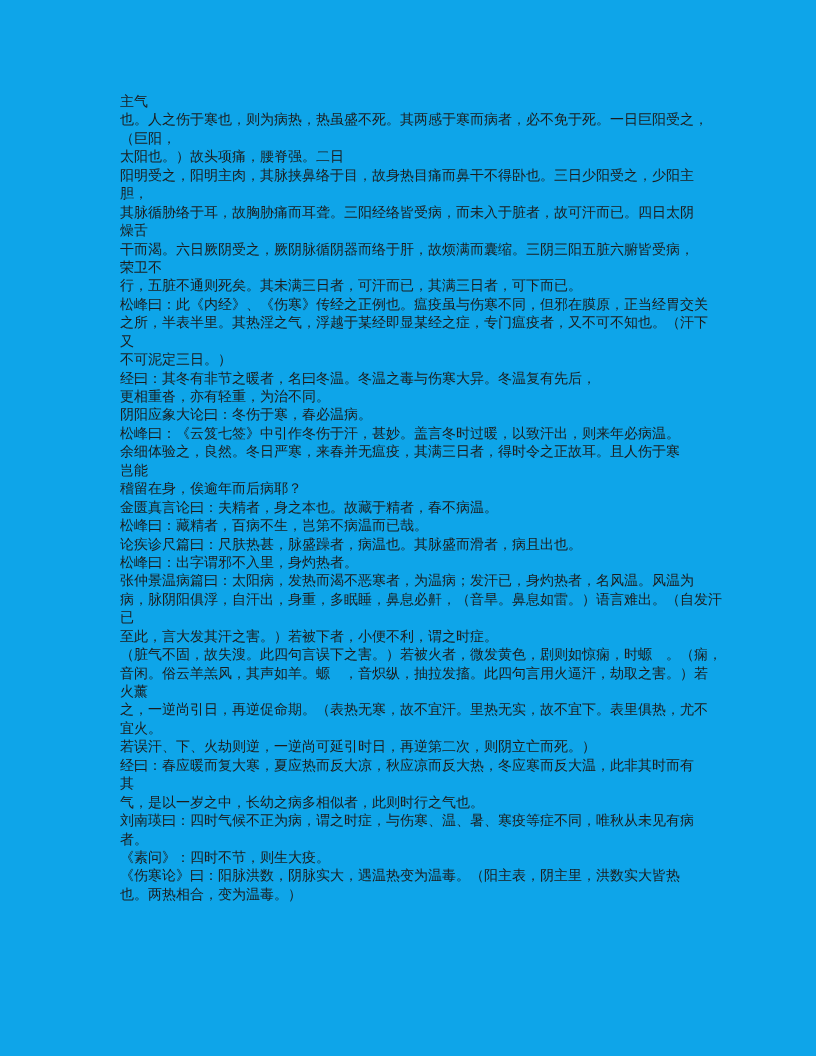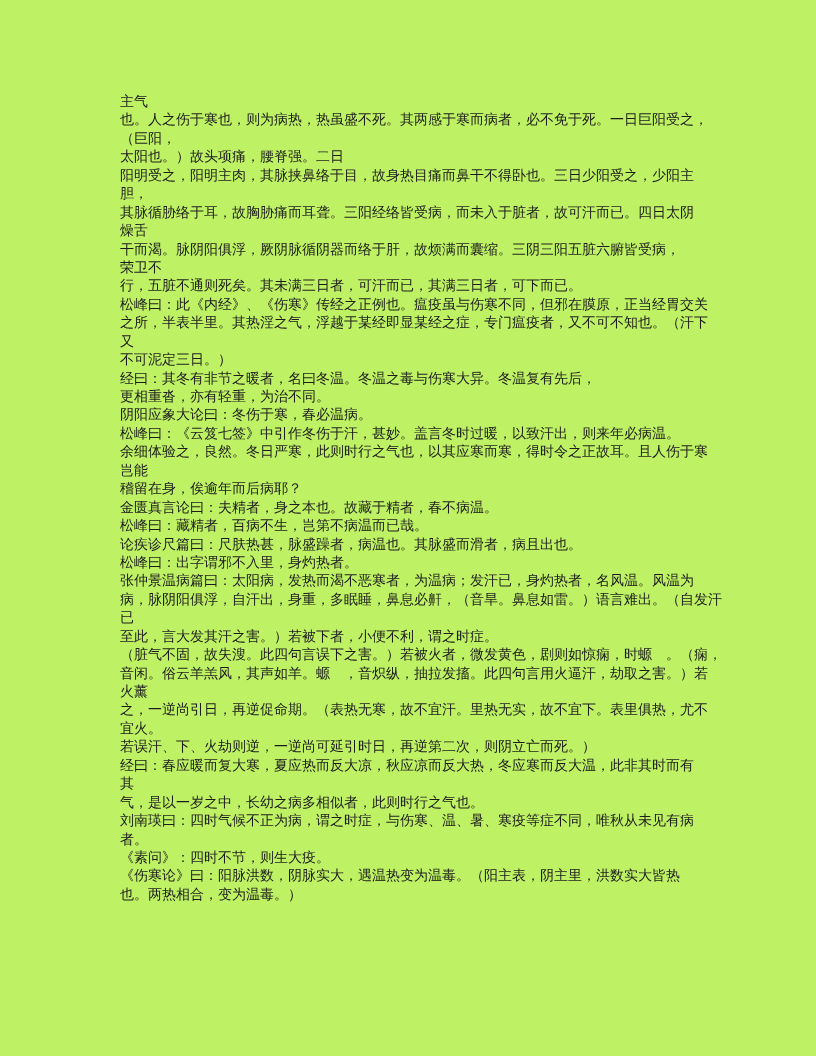--- a/index.html
+++ b/index.html
@@ -25,42 +25,42 @@
     color: #1c1c1c;
   }
   .line {
     white-space: pre;
     height: 18.45px;
   }
 </style>
 </head>
 <body>
 
-<div class="page" style="background: #bef264;">
+<div class="page" style="background: #0ea5e9;">
   <div class="text-block" style="color: rgb(28, 28, 28);">
       <div class="line">主气</div>
       <div class="line">也。人之伤于寒也，则为病热，热虽盛不死。其两感于寒而病者，必不免于死。一日巨阳受之，</div>
       <div class="line">（巨阳，</div>
       <div class="line">太阳也。）故头项痛，腰脊强。二日</div>
       <div class="line">阳明受之，阳明主肉，其脉挟鼻络于目，故身热目痛而鼻干不得卧也。三日少阳受之，少阳主</div>
       <div class="line">胆，</div>
       <div class="line">其脉循胁络于耳，故胸胁痛而耳聋。三阳经络皆受病，而未入于脏者，故可汗而已。四日太阴</div>
       <div class="line">燥舌</div>
-      <div class="line">干而渴。脉阴阳俱浮，厥阴脉循阴器而络于肝，故烦满而囊缩。三阴三阳五脏六腑皆受病，</div>
+      <div class="line">干而渴。六日厥阴受之，厥阴脉循阴器而络于肝，故烦满而囊缩。三阴三阳五脏六腑皆受病，</div>
       <div class="line">荣卫不</div>
       <div class="line">行，五脏不通则死矣。其未满三日者，可汗而已，其满三日者，可下而已。</div>
       <div class="line">松峰曰：此《内经》、《伤寒》传经之正例也。瘟疫虽与伤寒不同，但邪在膜原，正当经胃交关</div>
       <div class="line">之所，半表半里。其热淫之气，浮越于某经即显某经之症，专门瘟疫者，又不可不知也。（汗下</div>
       <div class="line">又</div>
       <div class="line">不可泥定三日。）</div>
       <div class="line">经曰：其冬有非节之暖者，名曰冬温。冬温之毒与伤寒大异。冬温复有先后，</div>
       <div class="line">更相重沓，亦有轻重，为治不同。</div>
       <div class="line">阴阳应象大论曰：冬伤于寒，春必温病。</div>
       <div class="line">松峰曰：《云笈七签》中引作冬伤于汗，甚妙。盖言冬时过暖，以致汗出，则来年必病温。</div>
-      <div class="line">余细体验之，良然。冬日严寒，此则时行之气也，以其应寒而寒，得时令之正故耳。且人伤于寒</div>
+      <div class="line">余细体验之，良然。冬日严寒，来春并无瘟疫，其满三日者，得时令之正故耳。且人伤于寒</div>
       <div class="line">岂能</div>
       <div class="line">稽留在身，俟逾年而后病耶？</div>
       <div class="line">金匮真言论曰：夫精者，身之本也。故藏于精者，春不病温。</div>
       <div class="line">松峰曰：藏精者，百病不生，岂第不病温而已哉。</div>
       <div class="line">论疾诊尺篇曰：尺肤热甚，脉盛躁者，病温也。其脉盛而滑者，病且出也。</div>
       <div class="line">松峰曰：出字谓邪不入里，身灼热者。</div>
       <div class="line">张仲景温病篇曰：太阳病，发热而渴不恶寒者，为温病；发汗已，身灼热者，名风温。风温为</div>
       <div class="line">病，脉阴阳俱浮，自汗出，身重，多眠睡，鼻息必鼾，（音旱。鼻息如雷。）语言难出。（自发汗</div>
       <div class="line">已</div>
       <div class="line">至此，言大发其汗之害。）若被下者，小便不利，谓之时症。</div>

